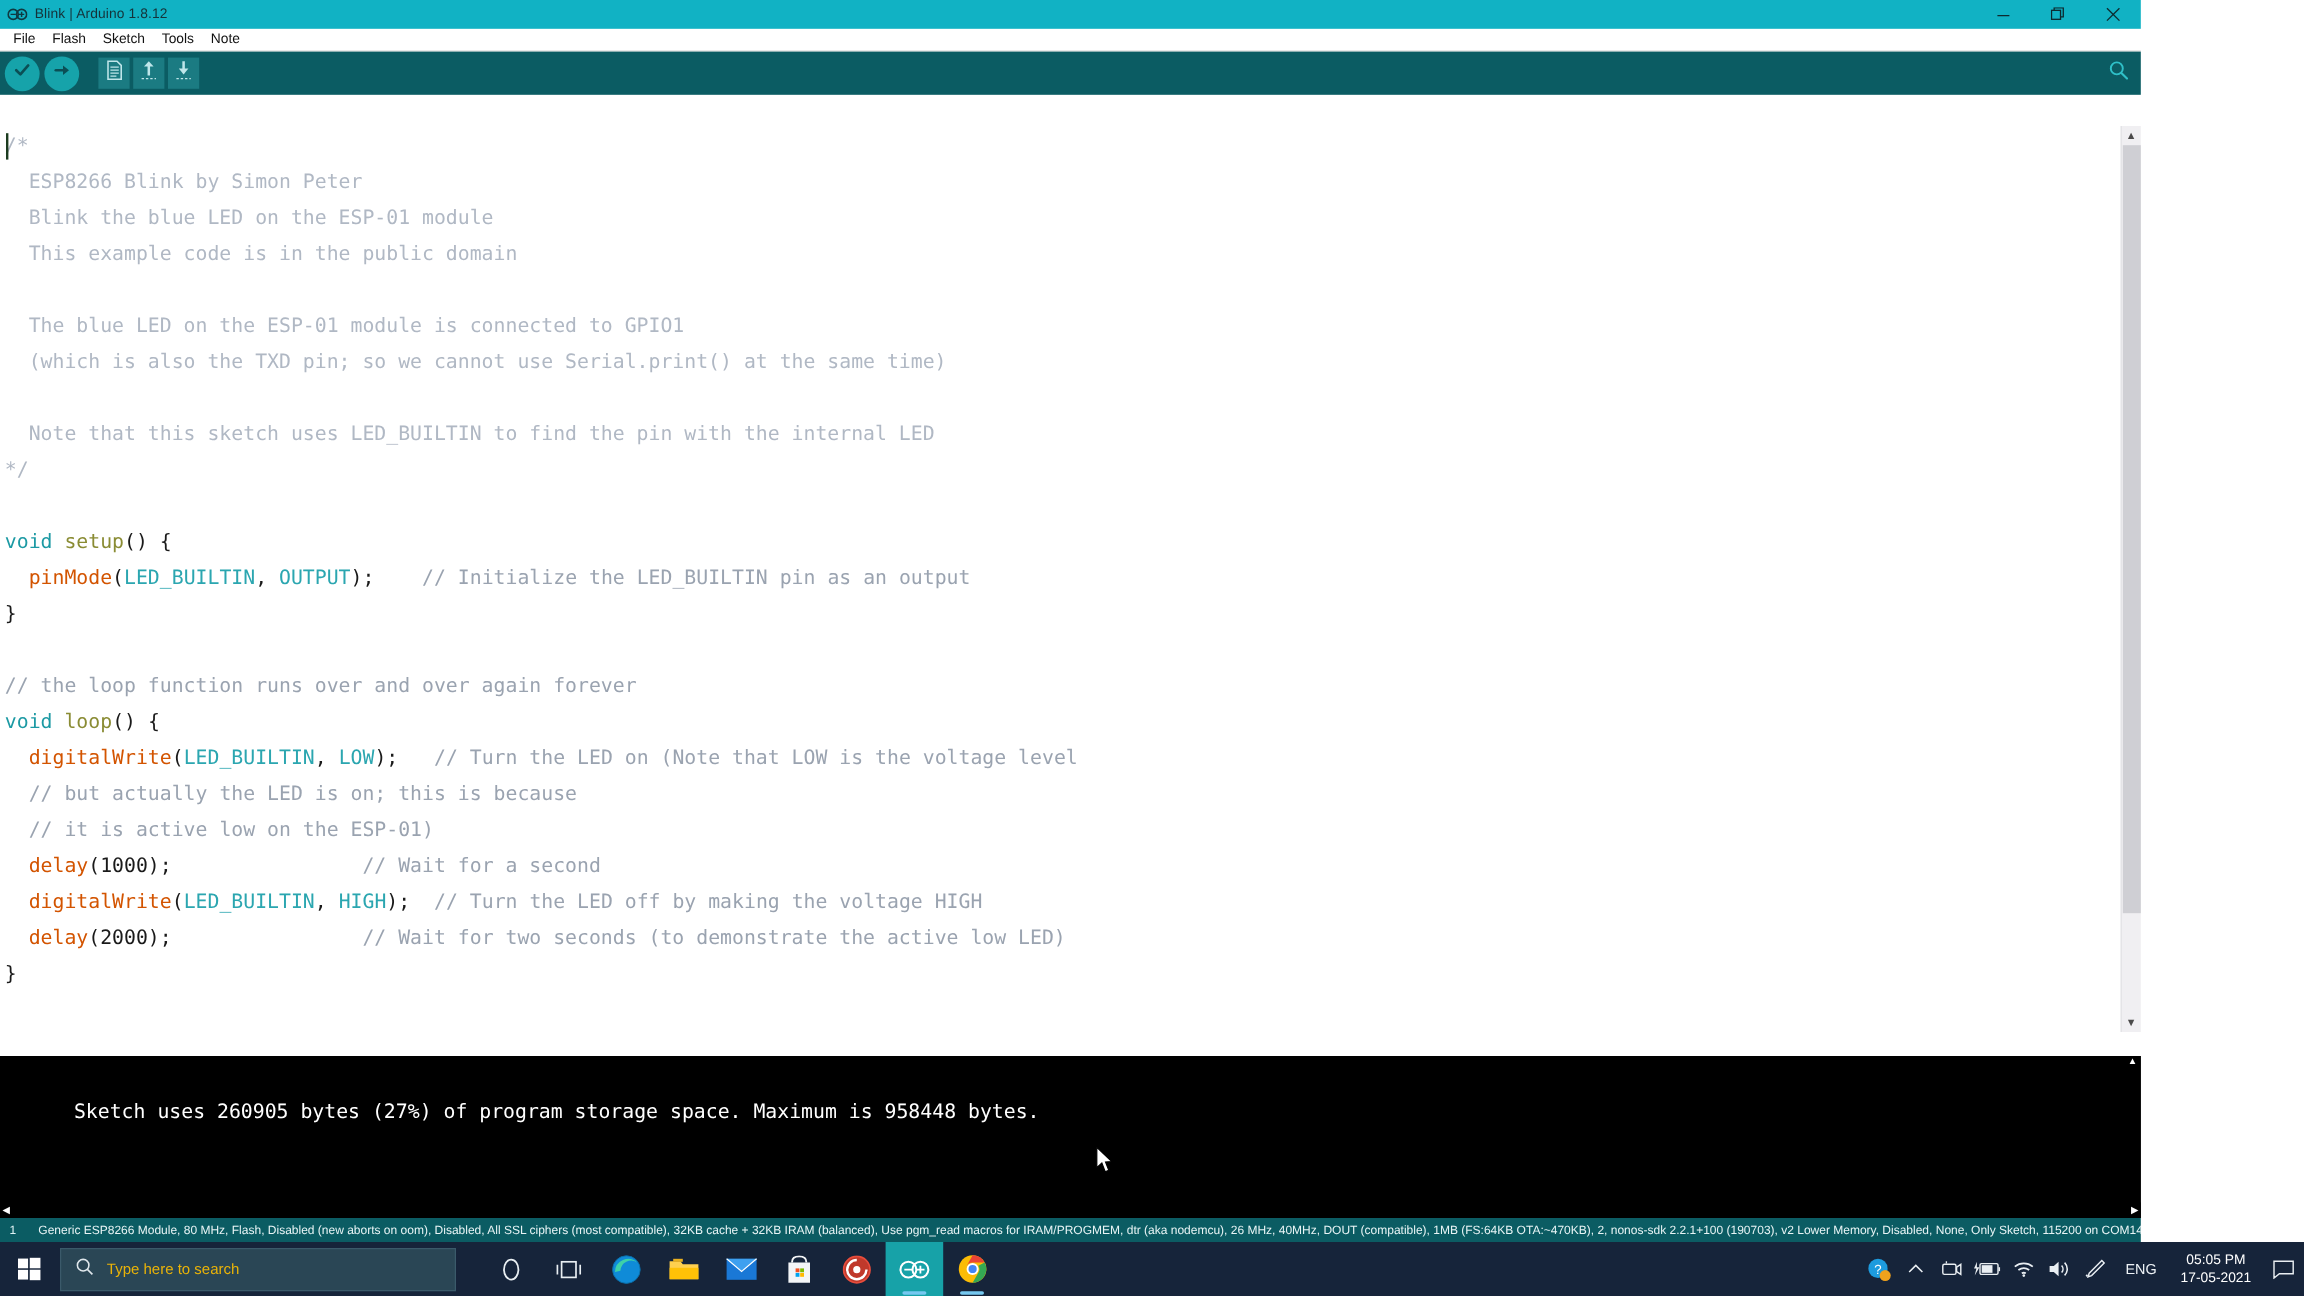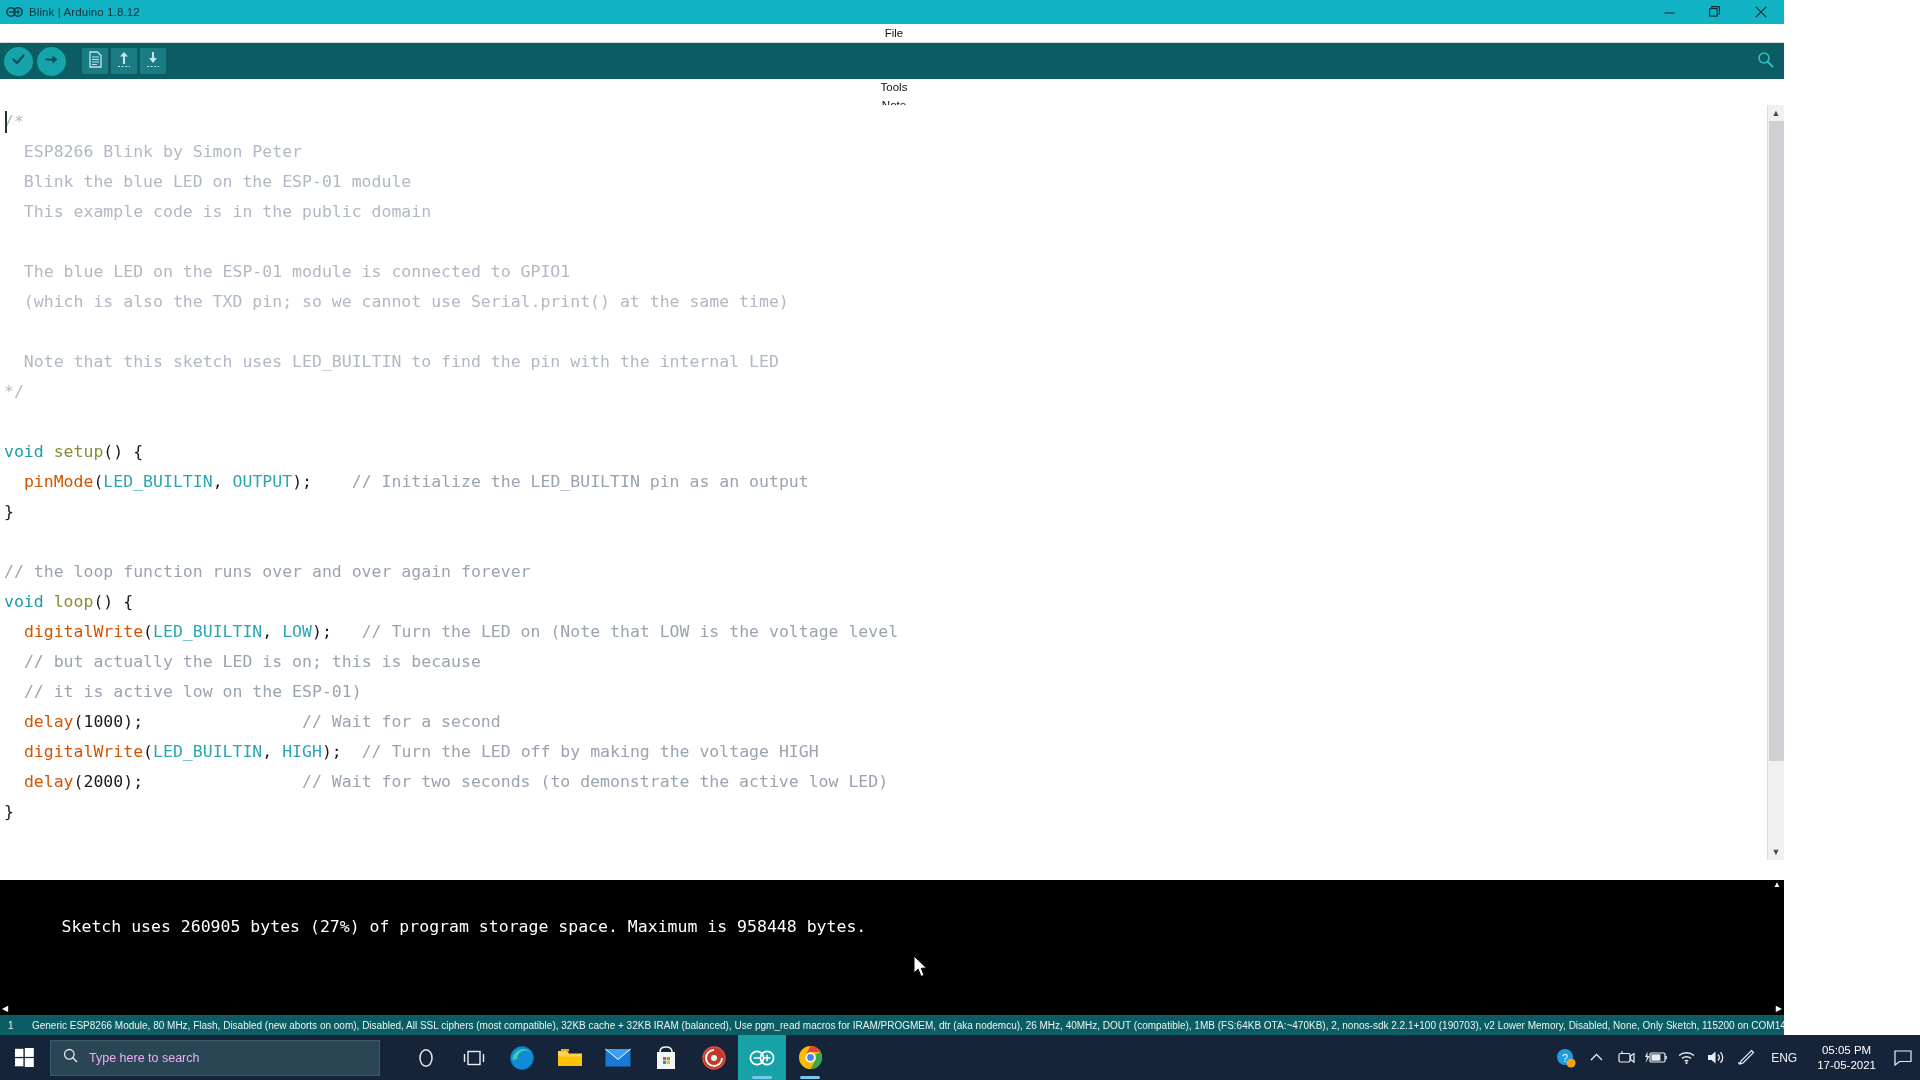--- a/index.html
+++ b/index.html
@@ -26,21 +26,21 @@
   }
   .win-controls { position: absolute; right: 0; top: 0; height: 24px; display: flex; }
   .win-btn {
     width: 46px; height: 24px; display: flex; align-items: center; justify-content: center;
     color: #0d2a2f;
   }
 
   
   .menubar {
     height: 19px; background: #ffffff; display: flex; align-items: center;
-    padding-left: 4px; border-bottom: 1px solid #d9d9d9; flex-direction: column;
+    padding-left: 4px; border-bottom: 1px solid #d9d9d9;
   }
   .menu-item {
     font-size: 11.5px; color: #111; padding: 1px 7px; line-height: 16px;
   }
 
   
   .toolbar {
     height: 36px; background: #0b5c63; display: flex; align-items: center;
     position: relative; padding-left: 4px;
   }
@@ -146,21 +146,21 @@
   
   .taskbar {
     position: absolute; left: 0; bottom: 0; width: 1920px; height: 45px;
     background: #16243a; display: flex; align-items: center;
   }
   .start-btn { width: 48px; height: 45px; display: flex; align-items: center; justify-content: center; }
   .searchbox {
     width: 330px; height: 36px; background: #2a4655; display: flex; align-items: center;
     margin-left: 2px; padding-left: 12px; border: 1px solid #3b5a6a;
   }
-  .search-ph { color: #f0abfc; font-size: 12.5px; margin-left: 11px; text-align: center; }
+  .search-ph { color: #eab308; font-size: 12.5px; margin-left: 11px; text-align: center; }
   .tb-icon {
     width: 48px; height: 45px; display: flex; align-items: center; justify-content: center;
     position: relative;
   }
   .tb-icon.active { background: #17a2a8; }
   .tb-icon.running::after {
     content: ""; position: absolute; bottom: 1px; left: 14px; width: 20px; height: 3px;
     background: #76c8f0; border-radius: 2px;
   }
   .tray { position: absolute; right: 0; top: 0; height: 45px; display: flex; align-items: center; }
@@ -203,21 +203,21 @@
         <svg width="12" height="12" viewBox="0 0 12 12">
           <line x1="0.8" y1="0.8" x2="11.2" y2="11.2" stroke="#0d2a2f" stroke-width="1.1"></line>
           <line x1="11.2" y1="0.8" x2="0.8" y2="11.2" stroke="#0d2a2f" stroke-width="1.1"></line>
         </svg>
       </div>
     </div>
   </div>
 
   <div class="menubar">
     <div class="menu-item">File</div>
-    <div class="menu-item">Wait</div>
+    <div class="menu-item">Flash</div>
     <div class="menu-item">Sketch</div>
     <div class="menu-item">Tools</div>
     <div class="menu-item">Note</div>
   </div>
 
   <div class="toolbar">
     <div class="tb-round">
       <span>
         <svg width="15" height="15" viewBox="0 0 15 15">
           <polyline points="2.5,7.5 6,11 12.5,3.5" fill="none" stroke="#0b4f55" stroke-width="2.2" stroke-linecap="round" stroke-linejoin="round"></polyline>

